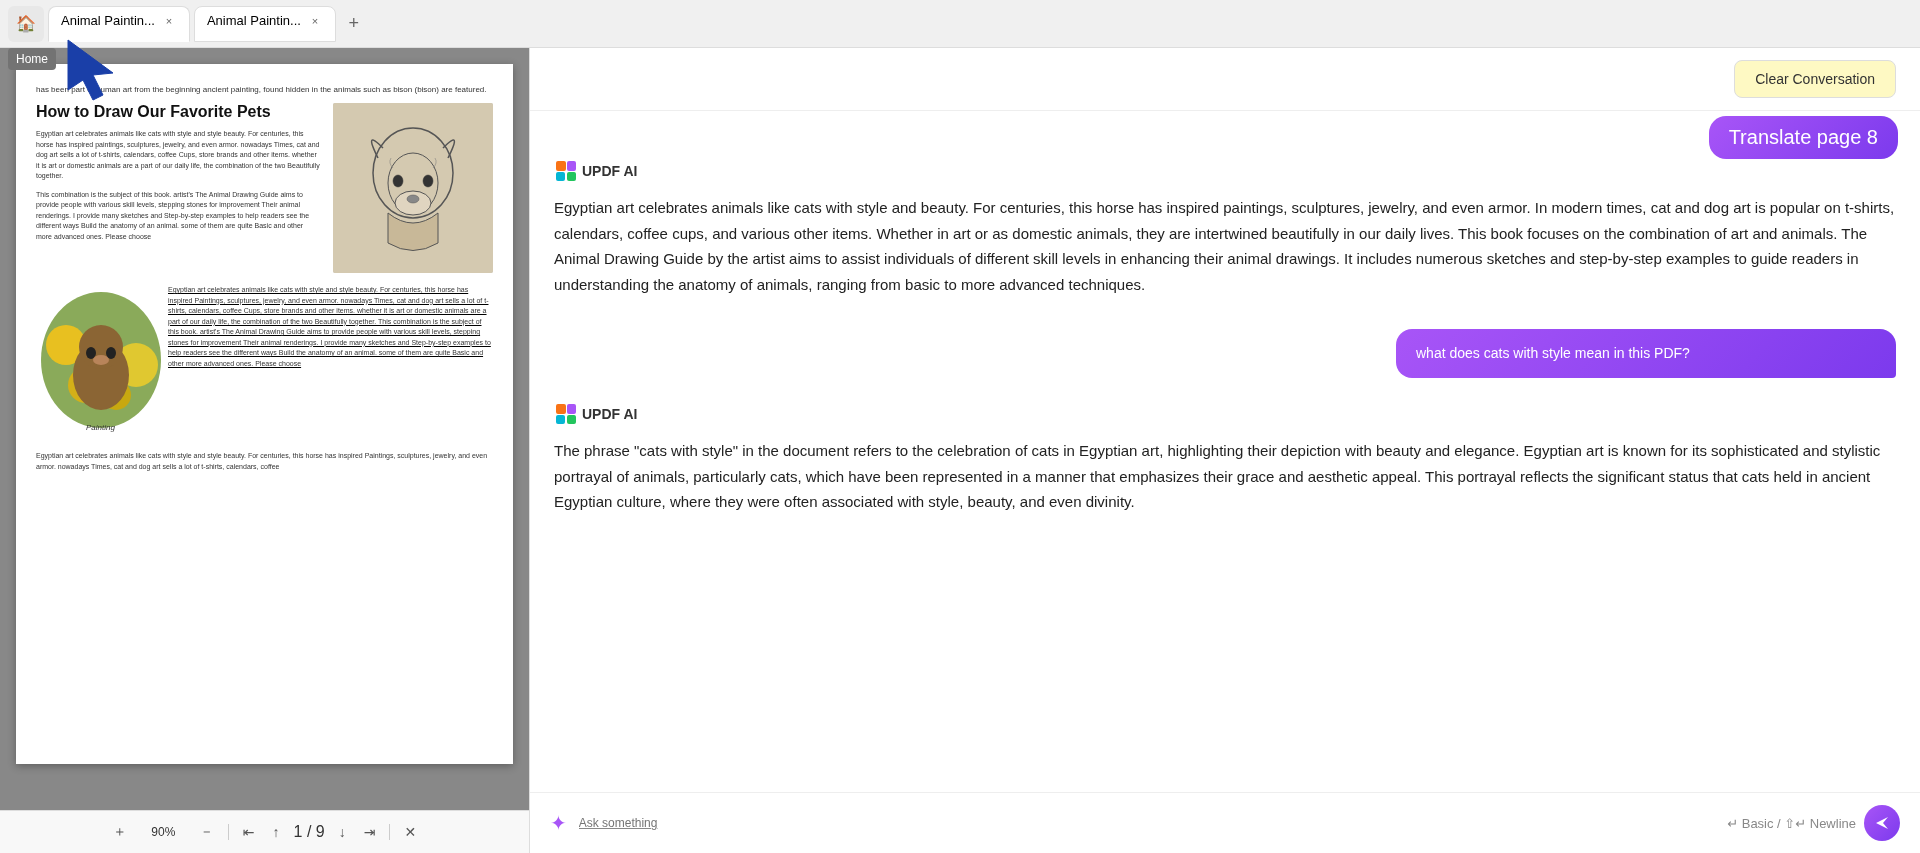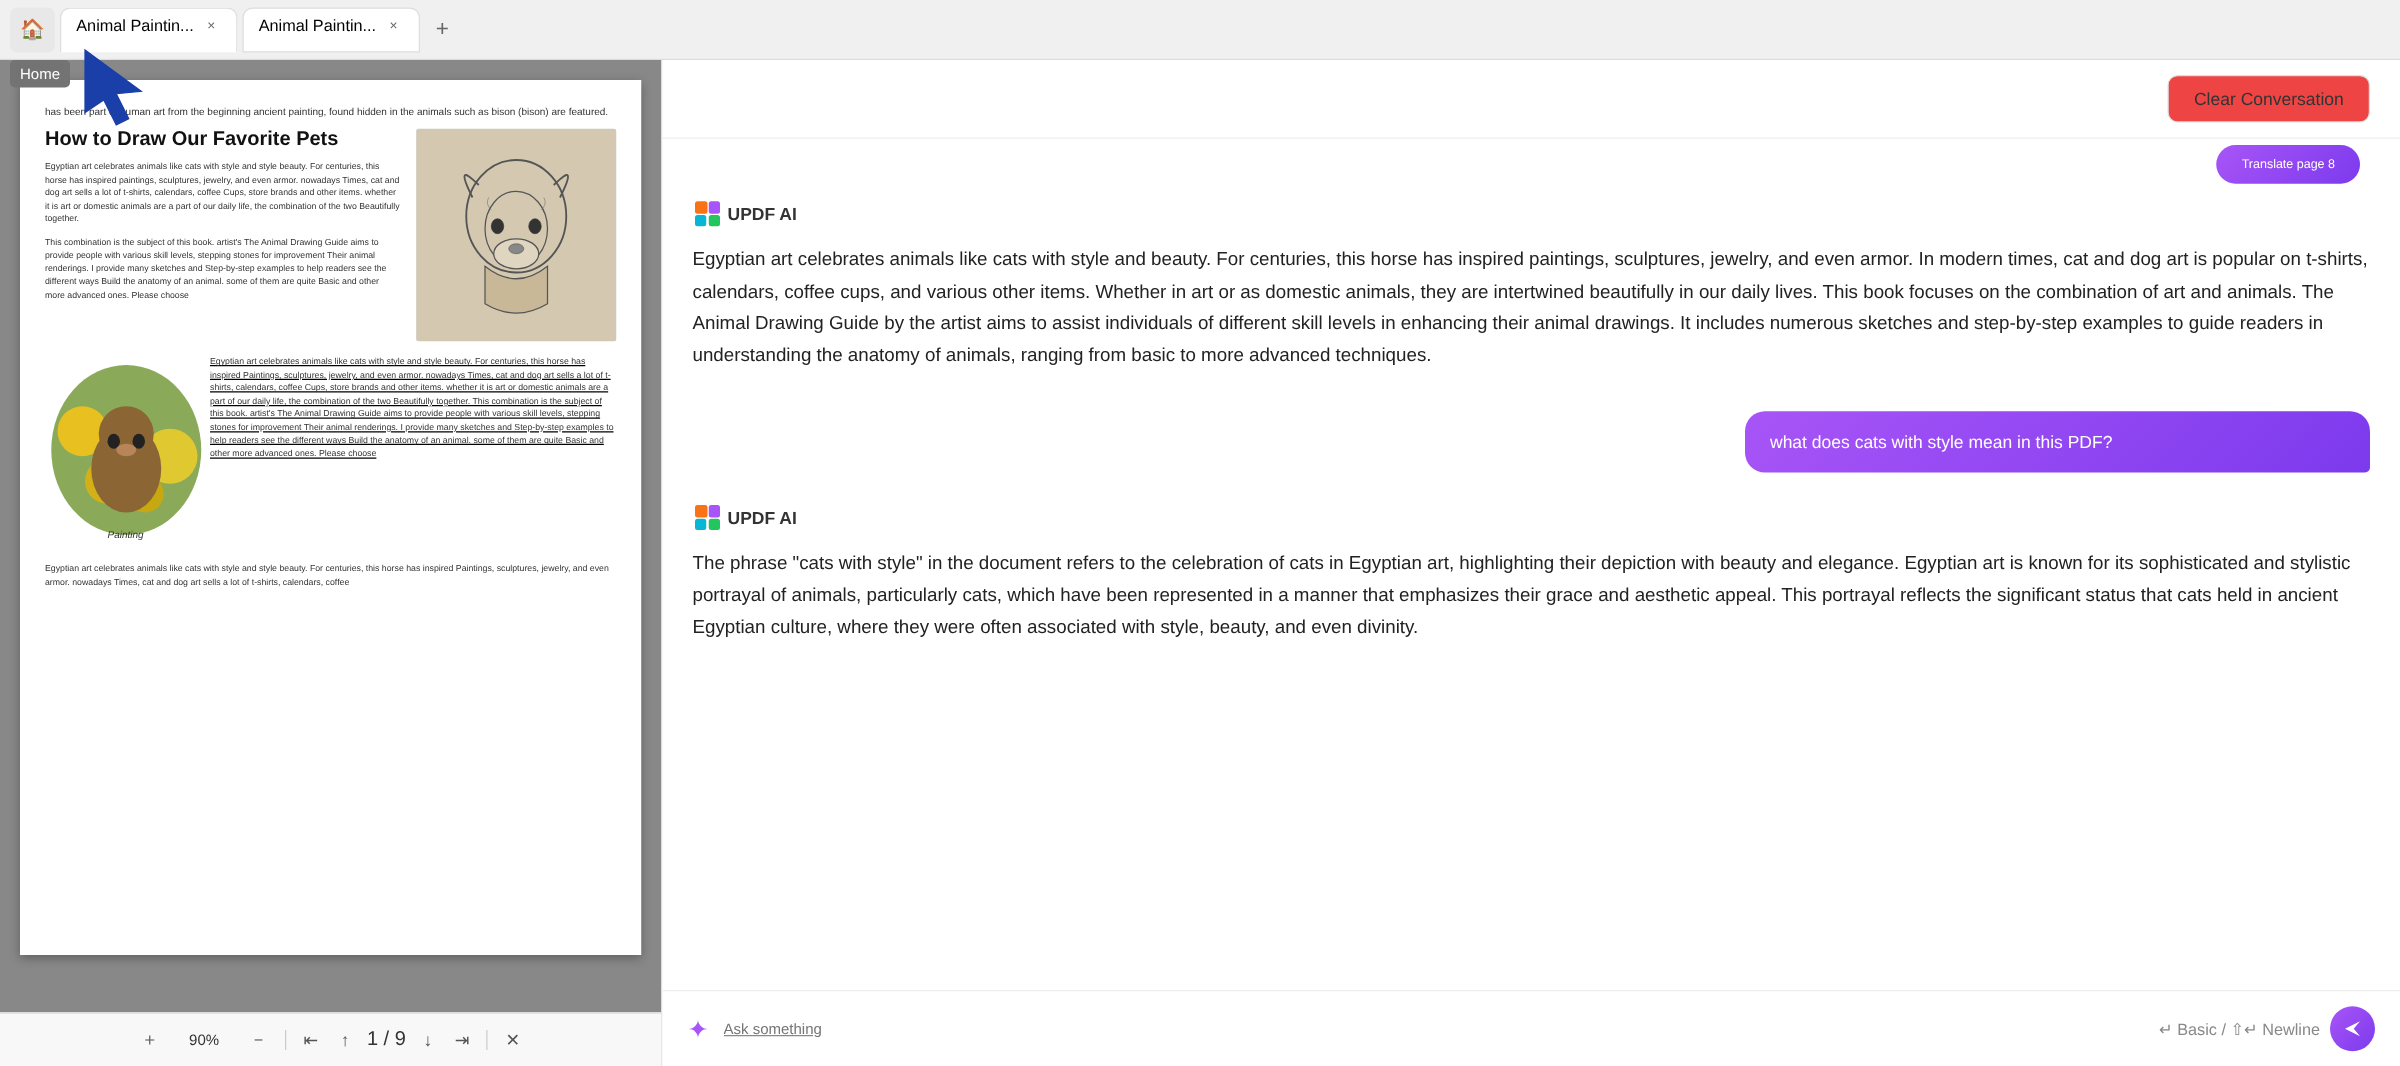--- a/index.html
+++ b/index.html
@@ -200,41 +200,41 @@
     }
     .ai-top-bar {
       display: flex;
       justify-content: flex-end;
       align-items: center;
       padding: 12px 24px;
       border-bottom: 1px solid #eee;
       flex-shrink: 0;
     }
     .clear-btn {
-      background: #ef4444;
+      background: #fef9c3;
       border: 1px solid #ddd;
       border-radius: 8px;
       padding: 10px 20px;
       font-size: 14px;
       cursor: pointer;
       color: #333;
       text-align: center;
     }
 
     
     .translate-btn {
       background: linear-gradient(135deg, #a855f7, #7c3aed);
       color: #fff;
       border: none;
       border-radius: 17px;
       padding: 10px 20px;
-      font-size: 10px;
+      font-size: 20px;
       cursor: pointer;
       position: absolute;
-      right: 32px;
+      right: 22px;
       top: 68px;
     }
 
     .ai-messages {
       flex: 1;
       overflow-y: auto;
       padding: 24px;
     }
     .ai-message-block {
       margin-bottom: 32px;

